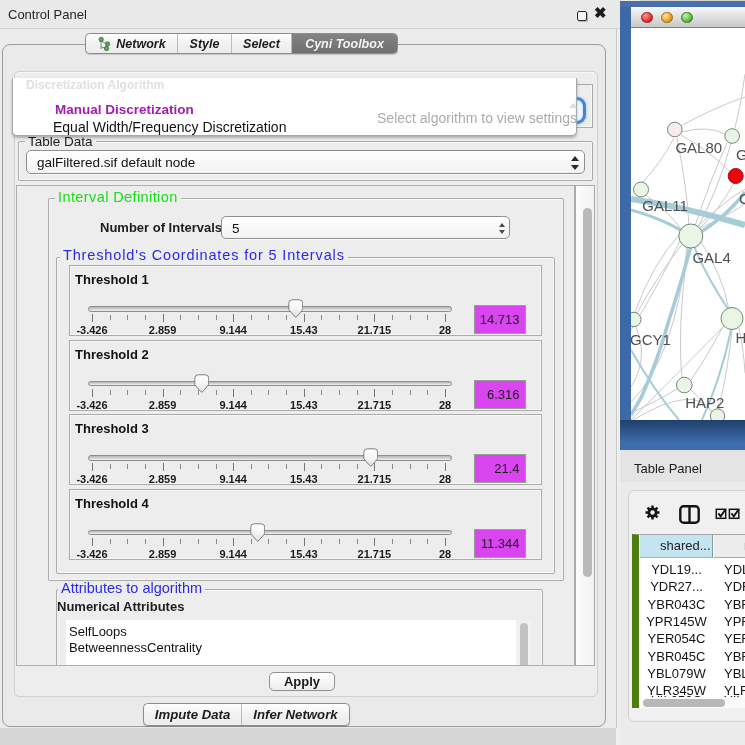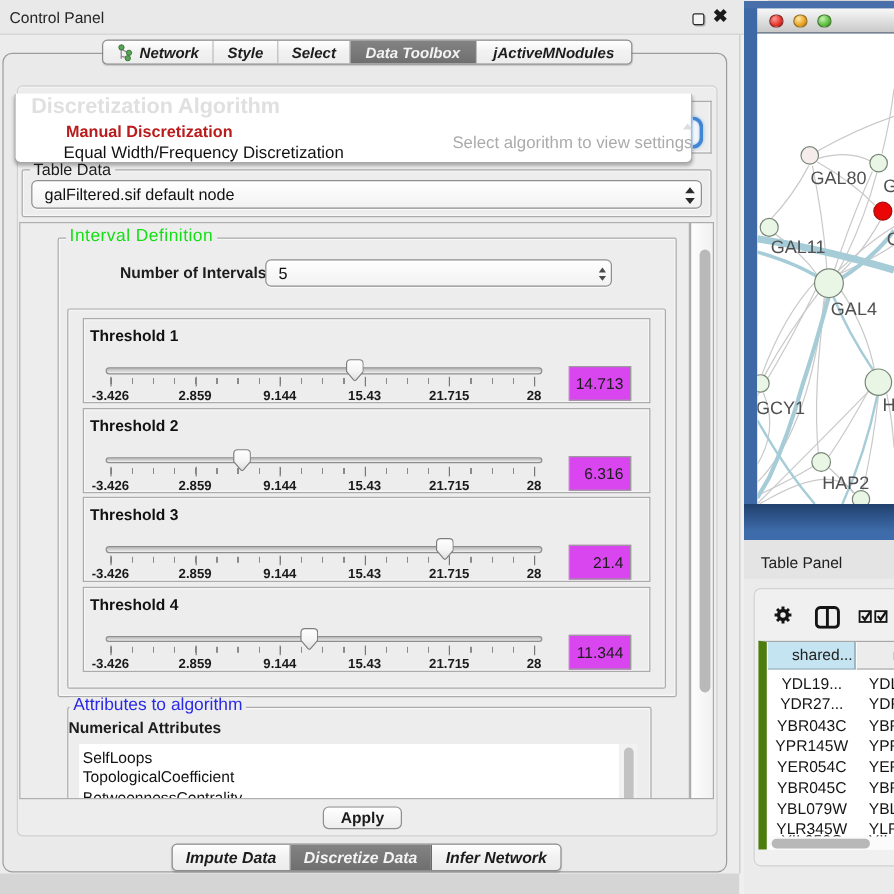--- a/index.html
+++ b/index.html
@@ -44,21 +44,21 @@
   .mtick{position:absolute;top:48px;width:1px;height:8px;background:#777;}
   .slab{position:absolute;top:58px;font-size:11px;font-weight:bold;color:#1a1a1a;transform:translateX(-50%);white-space:nowrap;}
   .thumb{position:absolute;top:33px;width:15px;height:19px;}
   .valbox{position:absolute;left:403.5px;top:39px;width:52px;height:29px;background:#d946ef;border:1px solid #9B9B9B;box-sizing:border-box;font-size:13px;text-align:right;line-height:27px;padding-right:5px;}
   
   #attrlist{position:absolute;left:49px;top:434px;width:450px;height:60px;background:#fff;}
   #attrlist div{padding-left:3px;font-size:13px;height:16.6px;line-height:16.6px;color:#111;}
   
   #applybtn{left:269px;top:672px;width:66px;height:19px;border:1px solid #8F8F8F;border-radius:5px;background:linear-gradient(#ffffff,#ededed);box-sizing:border-box;text-align:center;font-size:13px;font-weight:bold;line-height:17px;color:#1c1c1c;}
   
-  #ghostlabel{left:26px;top:78px;font-size:18px;font-weight:bold;color:#E0E0E0;}
+  #ghostlabel{left:26px;top:78px;font-size:12px;font-weight:bold;color:#E0E0E0;}
   #popup{left:12px;top:78px;width:565px;height:58px;background:#ffffff;border:1px solid #A8A8A8;border-top:none;border-radius:1px 1px 5px 5px;box-sizing:border-box;box-shadow:0 2px 3px rgba(0,0,0,.28);}
   #bluecombo{left:577px;top:97px;width:10px;height:24px;}
   
   #netwin{left:620px;top:1px;width:125px;height:449px;background:#3D69A7;}
   .light{position:absolute;width:11.5px;height:11.5px;border-radius:50%;}
   
   #tpbar{left:620px;top:450px;width:125px;height:32px;background:#E4E4E4;}
   #tpbg{left:620px;top:482px;width:125px;height:263px;background:#EBEBEB;}
   #tpcontainer{left:628px;top:490px;width:125px;height:232px;background:#F0F0F0;border:1px solid #D2D2D2;border-radius:6px;box-sizing:border-box;}
   #tptable{left:632px;top:534px;width:127px;height:174px;background:#ffffff;border-left:7px solid #4d7c0f;border-top:1px solid #A7A7A7;box-sizing:border-box;overflow:hidden;}
@@ -90,20 +90,21 @@
   <div class="grp" style="left:31px;top:12px;width:516px;height:383px;"></div>
   <div class="grplabel" style="left:38px;top:4px;color:#14DF14;letter-spacing:0.4px;">Interval Definition</div>
   <div class="abs" style="left:83px;top:34px;font-weight:bold;">Number of Intervals</div>
   <div class="combo" style="left:204px;top:30px;width:289px;height:23px;">
     <span class="txt">5</span>
     <span class="arrUp" style="left:277px;top:6px;border-left-width:3px;border-right-width:3px;border-bottom-width:4.5px;border-bottom-color:#4a4a4a;"></span>
     <span class="arrDn" style="left:277px;top:13px;border-left-width:3px;border-right-width:3px;border-top-width:4.5px;border-top-color:#4a4a4a;"></span>
   </div>
 
   <div class="grp" style="left:39px;top:71px;width:499px;height:317px;"></div>
+  <div class="grplabel" style="left:43px;top:62px;color:#2A2AE4;letter-spacing:0.85px;">Threshold's Coordinates for 5 Intervals</div>
 
   <div class="thbox" style="top:79px;">
     <div class="thtitle">Threshold 1</div>
     <div class="track"></div>
       <div class="ticks"></div>
     <div class="mtick" style="left:22px;"></div>
       <div class="mtick" style="left:92.6px;"></div>
       <div class="mtick" style="left:163.2px;"></div>
       <div class="mtick" style="left:233.8px;"></div>
       <div class="mtick" style="left:304.4px;"></div>
@@ -188,55 +189,52 @@
           <path d="M0.8,4.2 Q0.8,0.8 4.2,0.8 L11.3,0.8 Q14.7,0.8 14.7,4.2 L14.7,10.6 L9,17.4 Q7.75,18.9 6.5,17.4 L0.8,10.6 Z" fill="url(#tg)" stroke="#7e7e7e" stroke-width="1"></path>
         </svg></div>
     <div class="valbox">11.344</div>
   </div>
 
   <div class="grp" style="left:39px;top:403px;width:487px;height:90px;"></div>
   <div class="grplabel" style="left:41px;top:395px;color:#2A2AE4;">Attributes to algorithm</div>
   <div class="abs" style="left:40px;top:413px;font-weight:bold;">Numerical Attributes</div>
   <div id="attrlist" style="padding-top:3.5px;box-sizing:border-box;">
     <div>SelfLoops</div>
-    <div>TopologicalCoefficient</div>
     <div>BetweennessCentrality</div>
   </div>
   <div class="abs" style="left:499px;top:434px;width:15px;height:47px;background:#F1F1F1;"></div>
   <div class="abs" style="left:503px;top:437px;width:8px;height:44px;background:#C2C2C2;border-radius:4px 4px 0 0;"></div>
 </div>
 <div id="vsb" class="abs"></div>
 <div id="vsbthumb" class="abs"></div>
 <div id="applybtn" class="abs">Apply</div>
 
 <div id="topseg" class="seg abs">
   <div class="s" style="width:92px;"><svg width="16" height="16" viewBox="0 0 16 16" style="margin-right:3px;">
         <line x1="4" y1="3" x2="4" y2="13" stroke="#888" stroke-width="1"></line>
         <line x1="4" y1="5" x2="10" y2="8" stroke="#888" stroke-width="1"></line>
         <line x1="4" y1="11" x2="9" y2="12" stroke="#888" stroke-width="1"></line>
         <circle cx="4.2" cy="3.5" r="2.2" fill="#57A557" stroke="#2e6b2e" stroke-width=".7"></circle>
         <circle cx="10.5" cy="8" r="2.2" fill="#57A557" stroke="#2e6b2e" stroke-width=".7"></circle>
         <circle cx="9.5" cy="12.5" r="2.2" fill="#57A557" stroke="#2e6b2e" stroke-width=".7"></circle>
       </svg>Network</div>
   <div class="s" style="width:54px;">Style</div>
   <div class="s" style="width:60px;">Select</div>
-  <div class="s sel" style="width:105px;">Data Toolbox</div>
-  <div class="s" style="width:129px;">jActiveMNodules</div>
+  <div class="s sel" style="width:105px;">Cyni Toolbox</div>
 </div>
 <div id="botseg" class="seg abs">
   <div class="s" style="width:98px;">Impute Data</div>
-  <div class="s sel" style="width:118px;">Discretize Data</div>
   <div class="s" style="width:107px;">Infer Network</div>
 </div>
 
 <div class="abs" style="left:570px;top:84px;width:22px;height:42px;border:1px solid #ABABAB;border-left:none;box-shadow:inset -1px -1px 0 rgba(255,255,255,.6);"></div>
 <div id="popup" class="abs"></div>
 <div id="ghostlabel" class="abs">Discretization Algorithm</div>
 <div class="abs" style="left:12px;top:87px;width:565px;text-align:right;color:#ABABAB;font-size:14px;margin-top:23px;">Select algorithm to view settings</div>
-<div class="abs" style="left:15px;top:102px;font-weight:bold;font-size:13.5px;color:#b91c1c;padding-left:40px;">Manual Discretization</div>
+<div class="abs" style="left:15px;top:102px;font-weight:bold;font-size:13.5px;color:#a21caf;padding-left:40px;">Manual Discretization</div>
 <div class="abs" style="left:14px;top:119px;font-size:14px;color:#111;margin-left:39px;">Equal Width/Frequency Discretization</div>
 <div class="abs" style="left:569px;top:103px;width:0;height:0;border-left:4px solid transparent;border-right:4px solid transparent;border-bottom:5px solid #DEDEDE;"></div>
 <div id="bluecombo" class="abs" style="left:577px;top:97px;width:6px;height:21px;border:3.2px solid #4285D2;border-left:none;border-radius:0 11px 11px 0;box-shadow:0 0 3px #8AB6E4, inset 0 0 2px rgba(90,150,215,.6);background:#F2F6FA;"></div>
 
 <div id="netwin" class="abs"></div>
 <div id="netwin2" class="abs" style="left:620px;top:1px;width:125px;height:6px;background:#486FA9;"></div>
 <div class="abs" style="left:631px;top:7px;width:114px;height:21px;background:linear-gradient(#f8f8f8,#c8c8c8);border-bottom:1px solid #7f7f7f;box-sizing:border-box;">
   <span class="light" style="left:10px;top:4.5px;background:radial-gradient(circle at 35% 30%,#ff9a96,#e4342b 60%,#9f1c14);border:1px solid #8e2622;box-sizing:border-box;"></span>
   <span class="light" style="left:30px;top:4.5px;background:radial-gradient(circle at 35% 30%,#ffe9a8,#e9a221 60%,#a86d0d);border:1px solid #9a6f1b;box-sizing:border-box;"></span>
   <span class="light" style="left:50px;top:4.5px;background:radial-gradient(circle at 35% 30%,#c7f3b2,#5bbf3f 60%,#2f7d1e);border:1px solid #3f7d2a;box-sizing:border-box;"></span>

